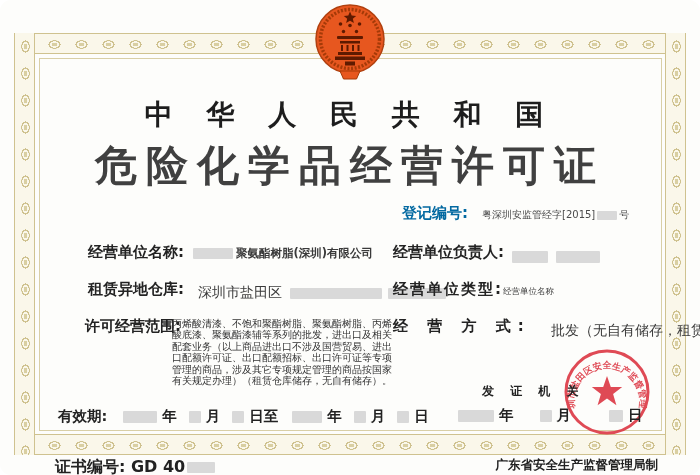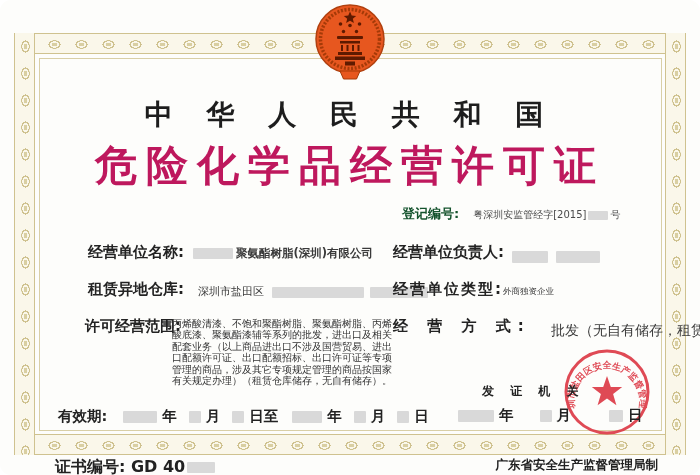--- a/index.html
+++ b/index.html
@@ -34,25 +34,25 @@
   
   .emblem{position:absolute;left:311px;top:2px;width:78px;height:78px;z-index:3;}
   .seal{position:absolute;left:561px;top:345px;width:92px;height:94px;z-index:4;opacity:.92;}
   
   .country-title{
     position:absolute;left:0;top:96px;width:700px;text-align:center;
     font-size:28px;font-weight:bold;letter-spacing:12px;color:#1d1d1d;z-index:2;
   }
   .cert-title{
     position:absolute;left:0;top:138px;width:700px;text-align:center;
-    font-size:42px;font-weight:bold;letter-spacing:9px;color:#be185d;z-index:2;
+    font-size:42px;font-weight:bold;letter-spacing:9px;color:#404040;z-index:2;
   }
   
   .reg-row{position:absolute;left:402px;top:203px;z-index:2;white-space:nowrap;}
-  .reg-label{font-size:13px;font-weight:bold;color:#14532d;}
+  .reg-label{font-size:15px;font-weight:bold;color:#0369a1;}
   .reg-value{font-size:10px;color:#4a4a4a;margin-left:14px;}
   
   .flabel{position:absolute;font-size:15px;font-weight:bold;color:#232323;white-space:nowrap;z-index:2;}
   .fvalue{position:absolute;color:#3a3a3a;white-space:nowrap;z-index:2;}
   .redact{display:inline-block;background:#d9d9d9;border-radius:1px;vertical-align:middle;}
   .scope-text{
     position:absolute;left:172px;top:318px;width:220px;height:72px;
     font-size:10px;line-height:11.4px;color:#333;text-align:justify;
     white-space:normal;z-index:2;
   }
@@ -106,30 +106,30 @@
   <div class="cert-title">危险化学品经营许可证</div>
 
   <div class="reg-row">
     <span class="reg-label">登记编号:</span><span class="reg-value"><span>粤深圳安监管经字[2015]</span><span class="redact" style="width:20px;height:9px;margin:0 2px;"></span><span>号</span></span>
   </div>
 
   <div class="flabel" style="left:88px;top:243px;">经营单位名称:</div>
   <div class="fvalue" style="left:193px;top:246px;font-size:11.5px;font-weight:bold;"><span class="redact" style="width:40px;height:11px;margin-right:3px;"></span><span>聚氨酯树脂(深圳)有限公司</span></div>
 
   <div class="flabel" style="left:88px;top:280px;">租赁异地仓库:</div>
-  <div class="fvalue" style="left:198px;top:284px;font-size:11px;"><span>深圳市盐田区</span><span class="redact" style="width:92px;height:11px;margin-left:8px;"></span><span class="redact" style="width:58px;height:11px;margin-left:6px;"></span></div>
+  <div class="fvalue" style="left:198px;top:284px;font-size:14px;"><span>深圳市盐田区</span><span class="redact" style="width:92px;height:11px;margin-left:8px;"></span><span class="redact" style="width:58px;height:11px;margin-left:6px;"></span></div>
 
   <div class="flabel" style="left:85px;top:317px;">许可经营范围:</div>
   <div class="scope-text">丙烯酸清漆、不饱和聚酯树脂、聚氨酯树脂、丙烯酸底漆、聚氨酯漆辅等系列的批发，进出口及相关配套业务（以上商品进出口不涉及国营贸易、进出口配额许可证、出口配额招标、出口许可证等专项管理的商品，涉及其它专项规定管理的商品按国家有关规定办理）（租赁仓库储存，无自有储存）。</div>
 
   <div class="flabel" style="left:393px;top:243px;">经营单位负责人:</div>
   <div class="fvalue" style="left:512px;top:246px;"><span class="redact" style="width:36px;height:12px;"></span><span class="redact" style="width:44px;height:12px;margin-left:8px;"></span></div>
 
   <div class="flabel type-label" style="left:393px;top:280px;">经营单位类型:</div>
-  <div class="fvalue" style="left:503px;top:286px;font-size:8.5px;">外商独资企业</div>
+  <div class="fvalue" style="left:503px;top:286px;font-size:8.5px;">经营单位名称</div>
 
   <div class="flabel mode-label" style="left:393px;top:317px;">经 营 方 式:</div>
   <div class="fvalue" style="left:538px;top:322px;font-size:14px;margin-left:13px;">批发（无自有储存，租赁异地仓库）</div>
 
   <div class="authority">发 证 机 关</div>
 
   <svg class="seal" viewBox="0 0 92 94">
     <circle cx="46" cy="47" r="41" fill="none" stroke="#dd3b47" stroke-width="3"></circle>
     <polygon fill="#dd3b47" points="46,31 49.8,42 61.2,42.1 52.1,49 55.4,60.2 46,53.4 36.6,60.2 39.9,49 30.8,42.1 42.2,42"></polygon>
     <path id="sealArc" d="M 14 64.5 A 33 33 0 1 1 78 64.5" fill="none"></path>

